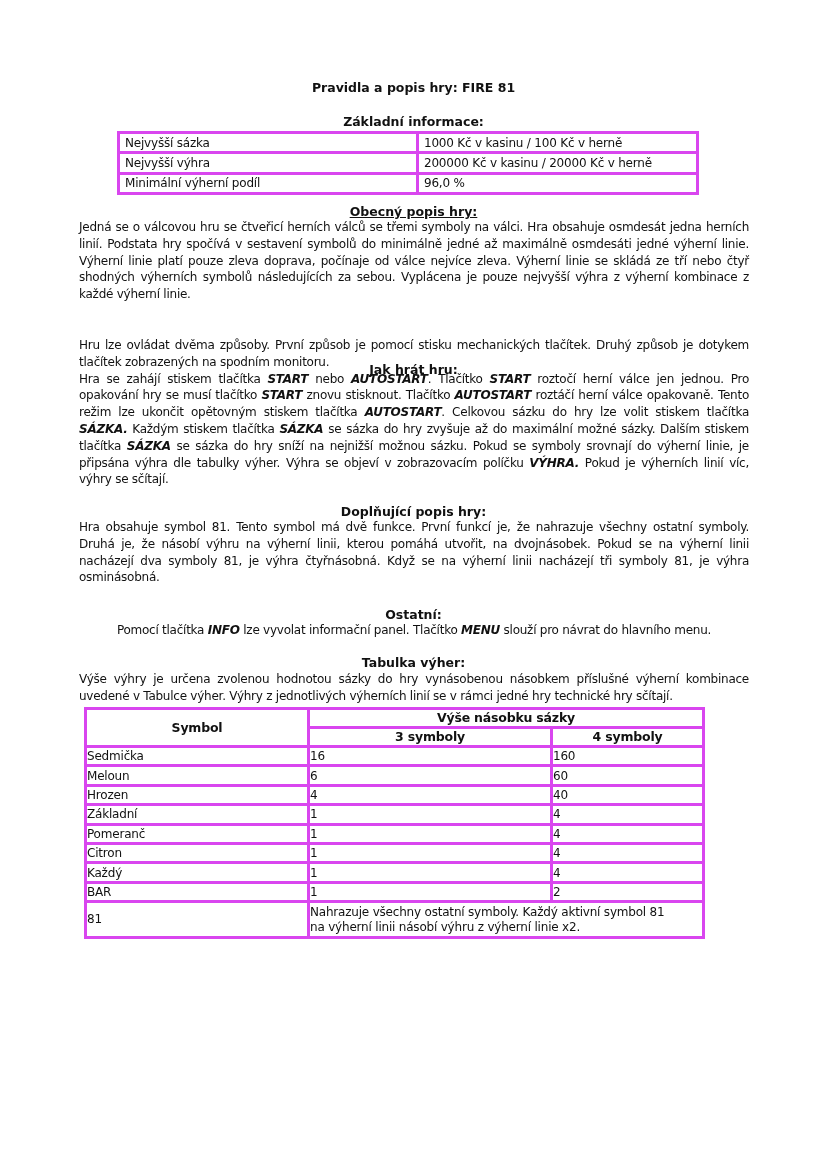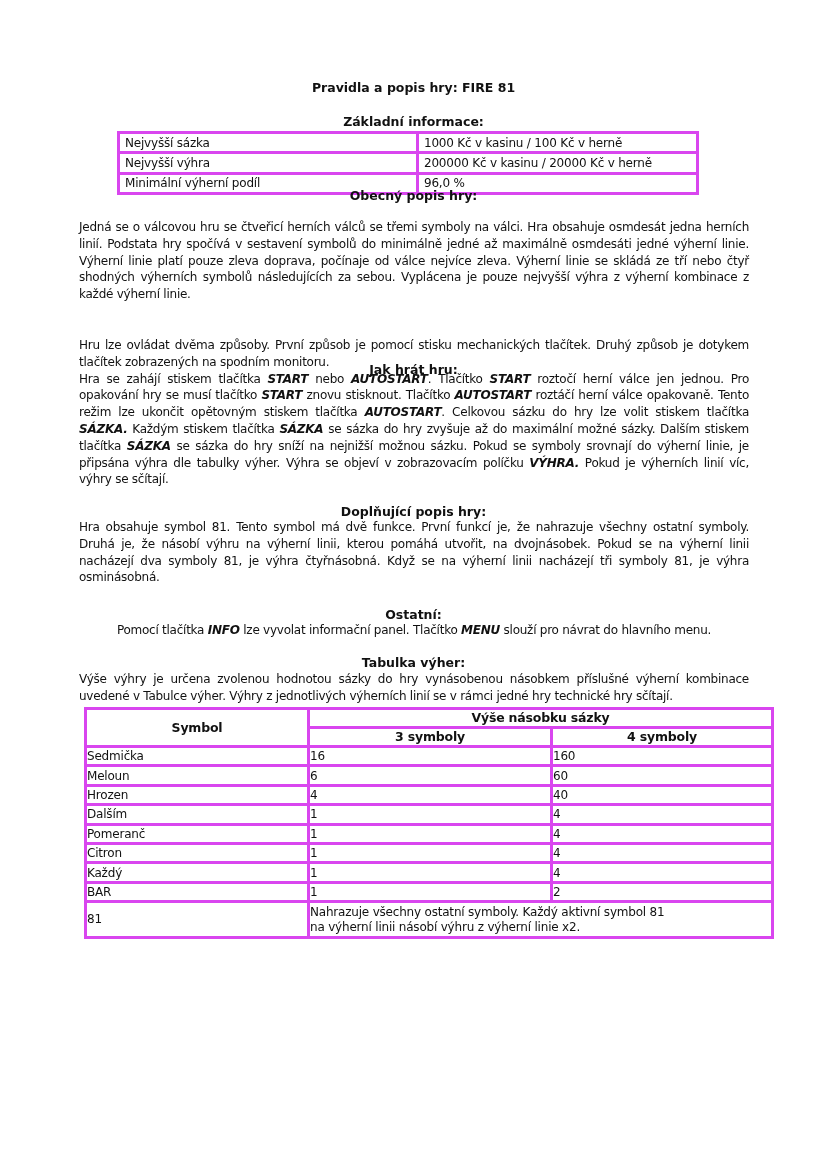--- a/index.html
+++ b/index.html
@@ -10,21 +10,21 @@
   .title { left: 0; width: 827px; top: 80px; text-align: center; font-weight: bold; font-size: 12.5px; }
   .heading { left: 0; width: 827px; text-align: center; font-weight: bold; font-size: 12.5px; line-height: 16px; }
   .para { left: 79px; width: 670px; font-size: 12px; line-height: 16.8px; text-align: justify; letter-spacing: -0.25px; }
   .para.center { text-align: center; }
   .para b { font-weight: bold; font-style: italic; }
   table { border-collapse: collapse; font-size: 12px; letter-spacing: -0.2px; }
   td, th { border: 3px solid #d946ef; padding: 0; line-height: 16px; }
   .info-table { left: 117px; top: 131px; width: 582px; }
   .info-table td { height: 17.3px; padding-left: 5px; text-align: left; }
   .info-table td.c1 { width: 291px; }
-  .pay-table { left: 84px; top: 707px; width: 690px; }
+  .pay-table { left: 84px; top: 707px; width: 621px; }
   .pay-table th { font-weight: bold; font-size: 12.5px; text-align: center; height: 16px; }
   .pay-table td { height: 16.4px; }
   .pay-table td.last { height: 33px; line-height: 15px; }
 </style>
 </head>
 <body>
 
 <div class="page">
 
   <div class="abs title">Pravidla a popis hry: FIRE 81</div>
@@ -40,21 +40,21 @@
       <td class="c1">Nejvyšší výhra</td>
       <td>200000 Kč v kasinu / 20000 Kč v herně</td>
     </tr>
     <tr>
       <td class="c1">Minimální výherní podíl</td>
       <td>96,0 %</td>
     </tr>
   </tbody>
     </table>
 
-  <div class="abs heading" style="top:188px;">Obecný popis hry:</div>
+  <div class="abs heading" style="top:204px;text-decoration:underline;">Obecný popis hry:</div>
   <div class="abs para" style="top:219px;">Jedná se o válcovou hru se čtveřicí herních válců se třemi symboly na válci. Hra obsahuje osmdesát jedna herních linií. Podstata hry spočívá v sestavení symbolů do minimálně jedné až maximálně osmdesáti jedné výherní linie. Výherní linie platí pouze zleva doprava, počínaje od válce nejvíce zleva. Výherní linie se skládá ze tří nebo čtyř shodných výherních symbolů následujících za sebou. Vyplácena je pouze nejvyšší výhra z výherní kombinace z každé výherní linie.</div>
 
   <div class="abs heading" style="top:318px;margin-top:44px;">Jak hrát hru:</div>
   <div class="abs para" style="top:337px;">
     <div>Hru lze ovládat dvěma způsoby. První způsob je pomocí stisku mechanických tlačítek. Druhý způsob je dotykem tlačítek zobrazených na spodním monitoru.</div>
     <div id="htp-p2"><span>Hra se zahájí stiskem tlačítka </span><b>START</b><span> nebo </span><b>AUTOSTART</b><span>. Tlačítko </span><b>START</b><span> roztočí herní válce jen jednou. Pro opakování hry se musí tlačítko </span><b>START</b><span> znovu stisknout. Tlačítko </span><b>AUTOSTART</b><span> roztáčí herní válce opakovaně. Tento režim lze ukončit opětovným stiskem tlačítka </span><b>AUTOSTART</b><span>. Celkovou sázku do hry lze volit stiskem tlačítka </span><b>SÁZKA.</b><span> Každým stiskem tlačítka </span><b>SÁZKA</b><span> se sázka do hry zvyšuje až do maximální možné sázky. Dalším stiskem tlačítka </span><b>SÁZKA</b><span> se sázka do hry sníží na nejnižší možnou sázku. Pokud se symboly srovnají do výherní linie, je připsána výhra dle tabulky výher. Výhra se objeví v zobrazovacím políčku </span><b>VÝHRA.</b><span> Pokud je výherních linií víc, výhry se sčítají.</span></div>
   </div>
 
   <div class="abs heading" style="top:504px;">Doplňující popis hry:</div>
   <div class="abs para" style="top:519px;">Hra obsahuje symbol 81. Tento symbol má dvě funkce. První funkcí je, že nahrazuje všechny ostatní symboly. Druhá je, že násobí výhru na výherní linii, kterou pomáhá utvořit, na dvojnásobek. Pokud se na výherní linii nacházejí dva symboly 81, je výhra čtyřnásobná. Když se na výherní linii nacházejí tři symboly 81, je výhra osminásobná.</div>
@@ -84,21 +84,21 @@
       <td>Meloun</td>
       <td>6</td>
       <td>60</td>
     </tr>
     <tr>
       <td>Hrozen</td>
       <td>4</td>
       <td>40</td>
     </tr>
     <tr>
-      <td>Dalším</td>
+      <td>Základní</td>
       <td>1</td>
       <td>4</td>
     </tr>
     <tr>
       <td>Pomeranč</td>
       <td>1</td>
       <td>4</td>
     </tr>
     <tr>
       <td>Citron</td>

